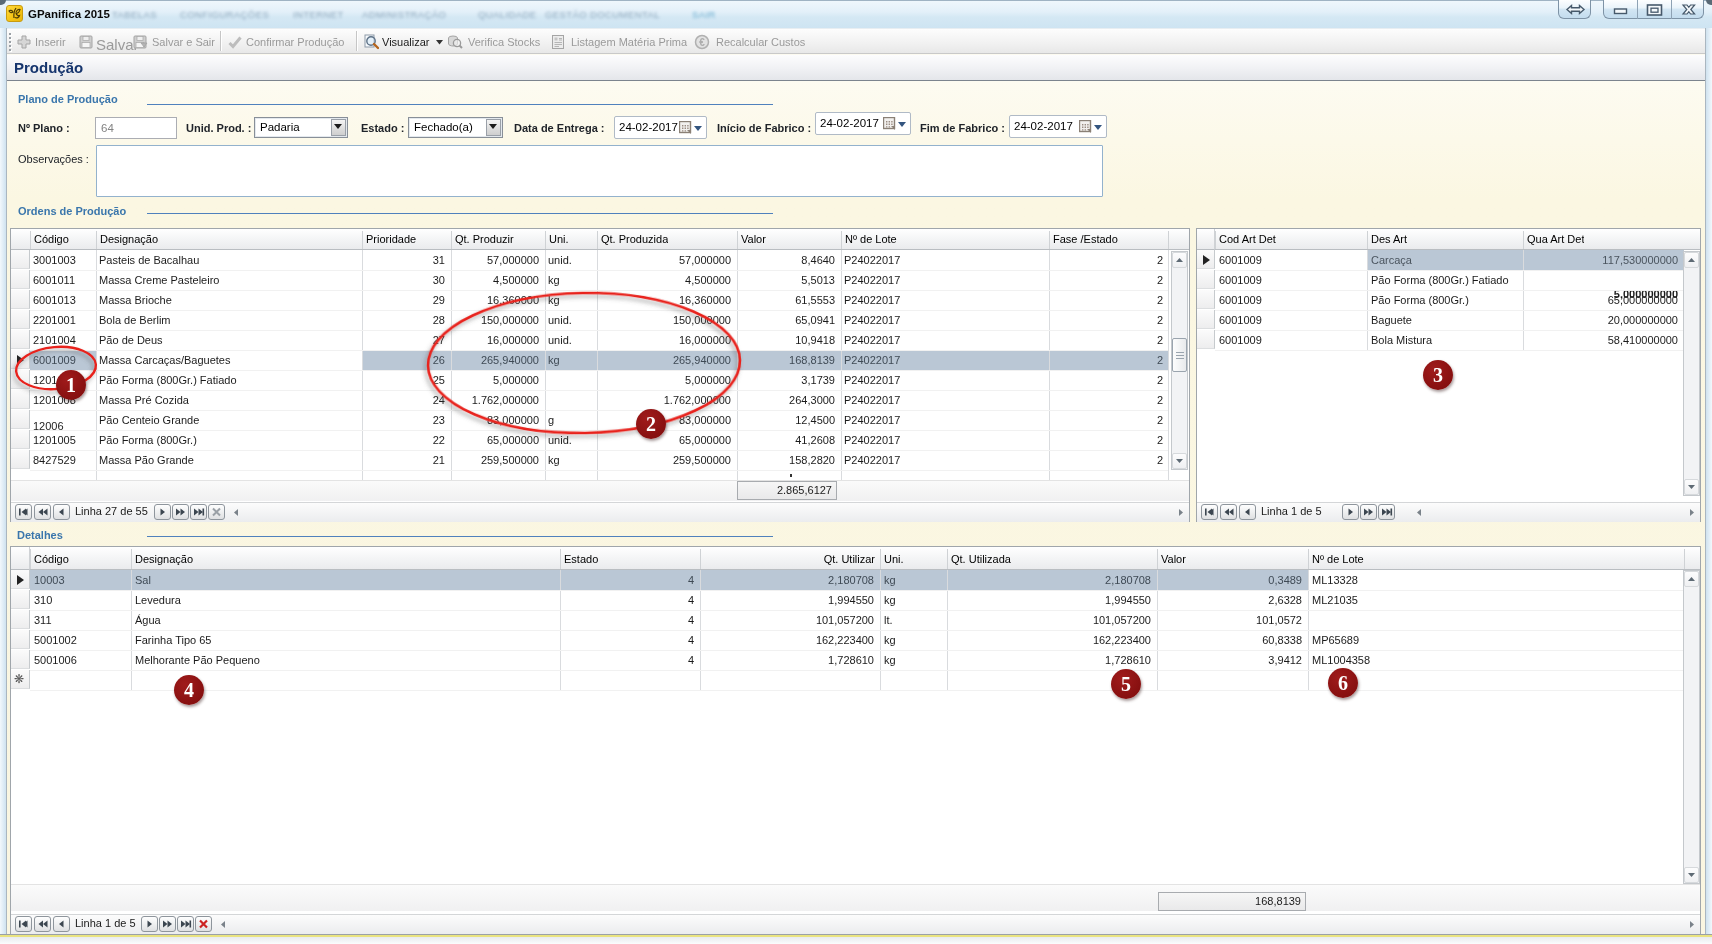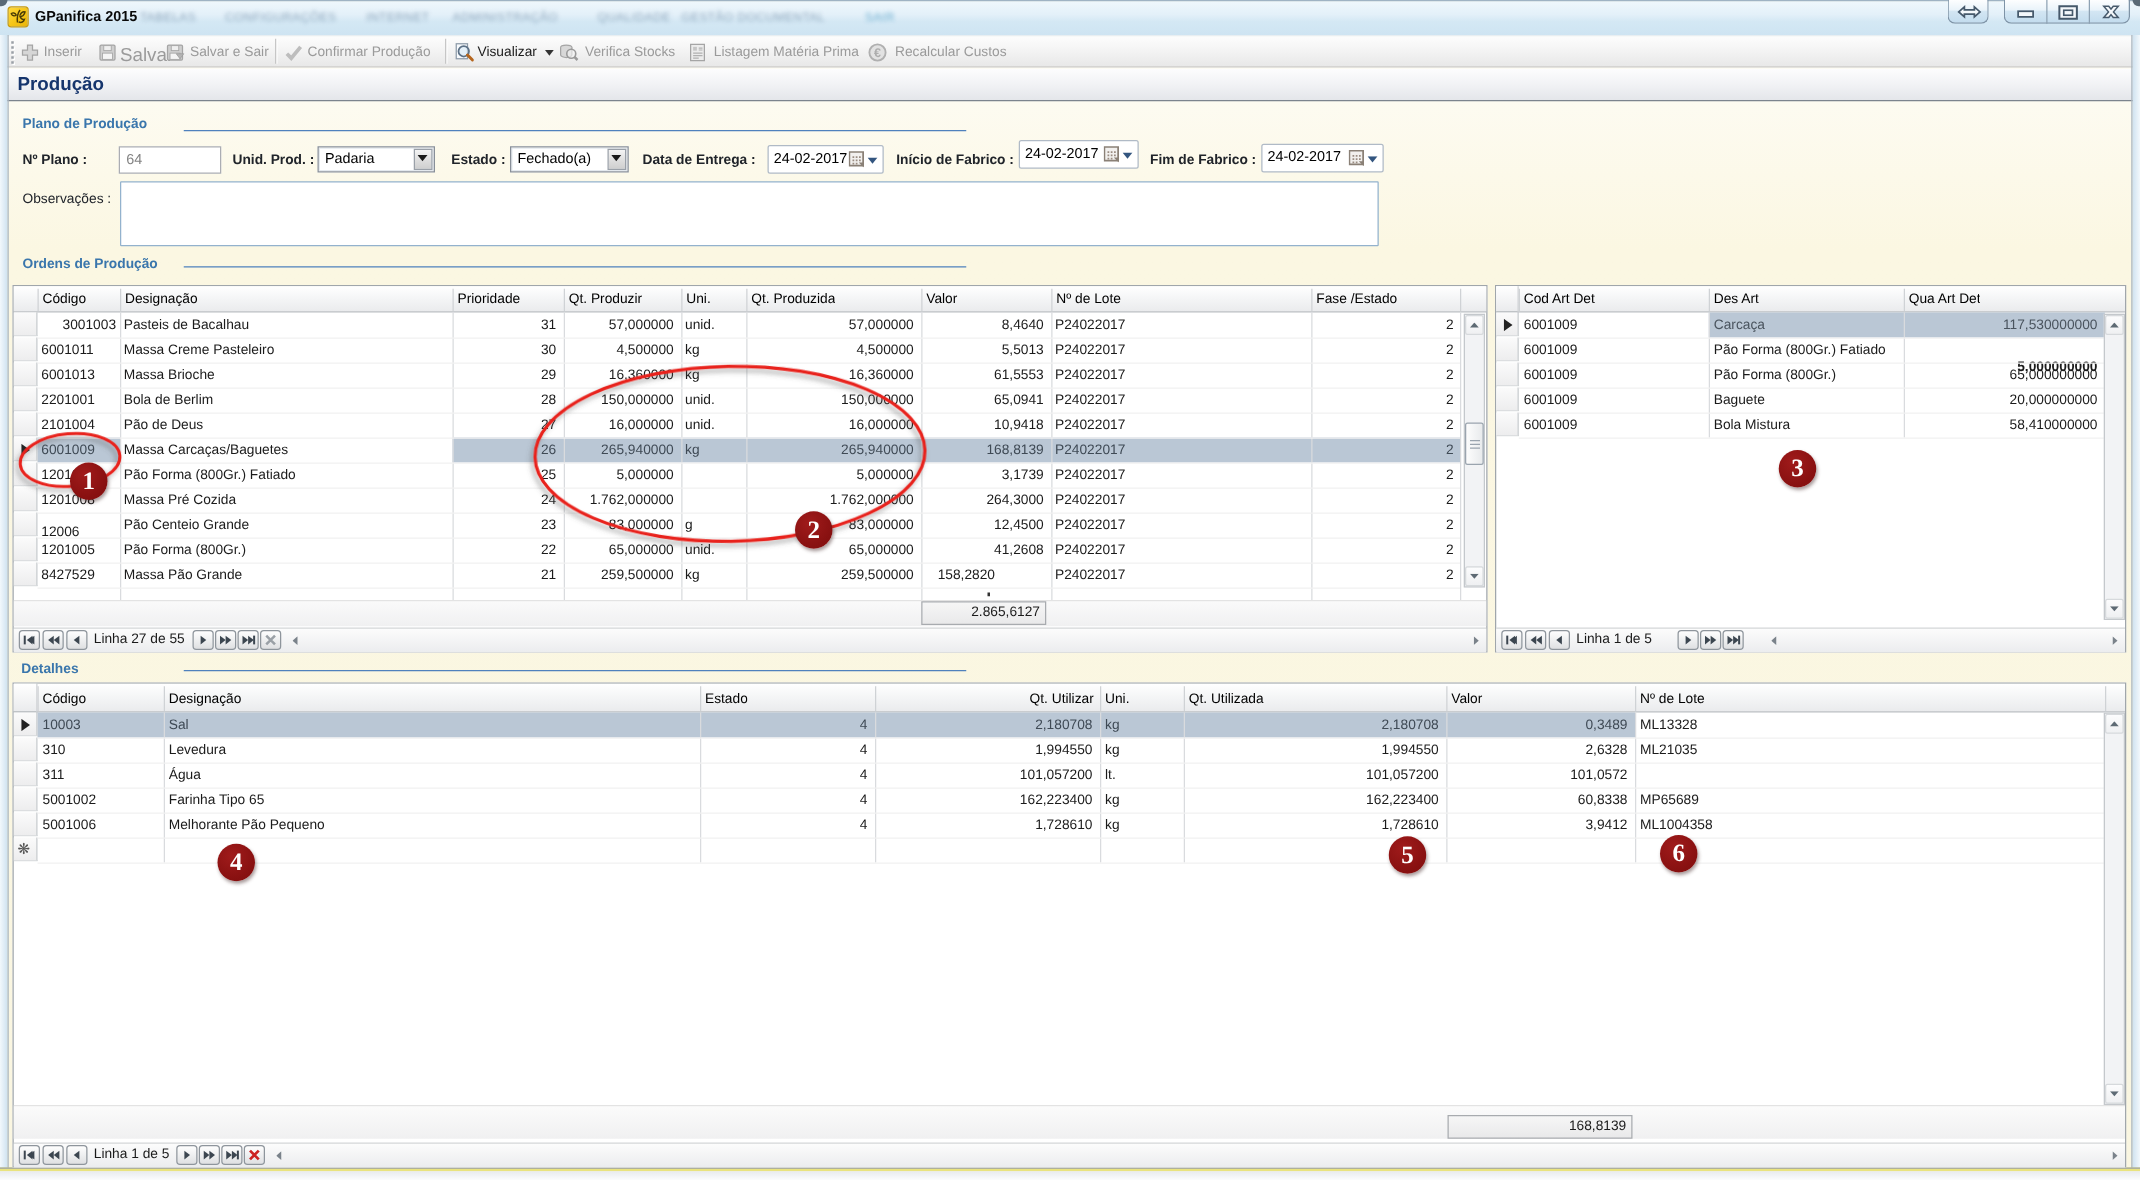--- a/index.html
+++ b/index.html
@@ -190,21 +190,21 @@
 <div class="hdr" style="left:34px;top:233px;">Código</div>
 <div class="hdr" style="left:100px;top:233px;">Designação</div>
 <div class="hdr" style="left:366px;top:233px;">Prioridade</div>
 <div class="hdr" style="left:455px;top:233px;text-align:center;">Qt. Produzir</div>
 <div class="hdr" style="left:549px;top:233px;">Uni.</div>
 <div class="hdr" style="left:601px;top:233px;">Qt. Produzida</div>
 <div class="hdr" style="left:741px;top:233px;">Valor</div>
 <div class="hdr" style="left:845px;top:233px;">Nº de Lote</div>
 <div class="hdr" style="left:1053px;top:233px;">Fase /Estado</div>
 <div class="abs" style="left:11px;top:250px;width:19px;height:19px;background:linear-gradient(180deg,#fbfbfb,#ededee);border-right:1px solid #c6cacd;border-bottom:1px solid #dcdee0;"></div>
-<div class="cell" style="left:50px;top:250px;width:61px;color:#1b1b1b;">3001003</div>
+<div class="cell" style="left:33px;top:250px;width:61px;color:#1b1b1b;">3001003</div>
 <div class="cell" style="left:99px;top:250px;width:261px;color:#1b1b1b;">Pasteis de Bacalhau</div>
 <div class="cell r" style="left:362px;top:250px;width:83px;color:#1b1b1b;">31</div>
 <div class="cell r" style="left:451px;top:250px;width:88px;color:#1b1b1b;">57,000000</div>
 <div class="cell" style="left:548px;top:250px;width:47px;color:#1b1b1b;">unid.</div>
 <div class="cell r" style="left:597px;top:250px;width:134px;color:#1b1b1b;">57,000000</div>
 <div class="cell r" style="left:737px;top:250px;width:98px;color:#1b1b1b;">8,4640</div>
 <div class="cell" style="left:844px;top:250px;width:203px;color:#1b1b1b;">P24022017</div>
 <div class="cell r" style="left:1049px;top:250px;width:114px;color:#1b1b1b;">2</div>
 <div class="abs" style="left:11px;top:270px;width:19px;height:19px;background:linear-gradient(180deg,#fbfbfb,#ededee);border-right:1px solid #c6cacd;border-bottom:1px solid #dcdee0;"></div>
 <div class="cell" style="left:33px;top:270px;width:61px;color:#1b1b1b;">6001011</div>
@@ -299,21 +299,21 @@
 <div class="cell r" style="left:737px;top:430px;width:98px;color:#1b1b1b;">41,2608</div>
 <div class="cell" style="left:844px;top:430px;width:203px;color:#1b1b1b;">P24022017</div>
 <div class="cell r" style="left:1049px;top:430px;width:114px;color:#1b1b1b;">2</div>
 <div class="abs" style="left:11px;top:450px;width:19px;height:19px;background:linear-gradient(180deg,#fbfbfb,#ededee);border-right:1px solid #c6cacd;border-bottom:1px solid #dcdee0;"></div>
 <div class="cell" style="left:33px;top:450px;width:61px;color:#1b1b1b;">8427529</div>
 <div class="cell" style="left:99px;top:450px;width:261px;color:#1b1b1b;">Massa Pão Grande</div>
 <div class="cell r" style="left:362px;top:450px;width:83px;color:#1b1b1b;">21</div>
 <div class="cell r" style="left:451px;top:450px;width:88px;color:#1b1b1b;">259,500000</div>
 <div class="cell" style="left:548px;top:450px;width:47px;color:#1b1b1b;">kg</div>
 <div class="cell r" style="left:597px;top:450px;width:134px;color:#1b1b1b;">259,500000</div>
-<div class="cell r" style="left:698px;top:450px;width:98px;color:#1b1b1b;padding-left:30px;">158,2820</div>
+<div class="cell r" style="left:737px;top:450px;width:98px;color:#1b1b1b;padding-left:30px;">158,2820</div>
 <div class="cell" style="left:844px;top:450px;width:203px;color:#1b1b1b;">P24022017</div>
 <div class="cell r" style="left:1049px;top:450px;width:114px;color:#1b1b1b;">2</div>
 <div class="vline" style="left:96px;top:250px;height:230px;"></div>
 <div class="vline" style="left:362px;top:250px;height:230px;"></div>
 <div class="vline" style="left:451px;top:250px;height:230px;"></div>
 <div class="vline" style="left:545px;top:250px;height:230px;"></div>
 <div class="vline" style="left:597px;top:250px;height:230px;"></div>
 <div class="vline" style="left:737px;top:250px;height:230px;"></div>
 <div class="vline" style="left:841px;top:250px;height:230px;"></div>
 <div class="vline" style="left:1049px;top:250px;height:230px;"></div>

